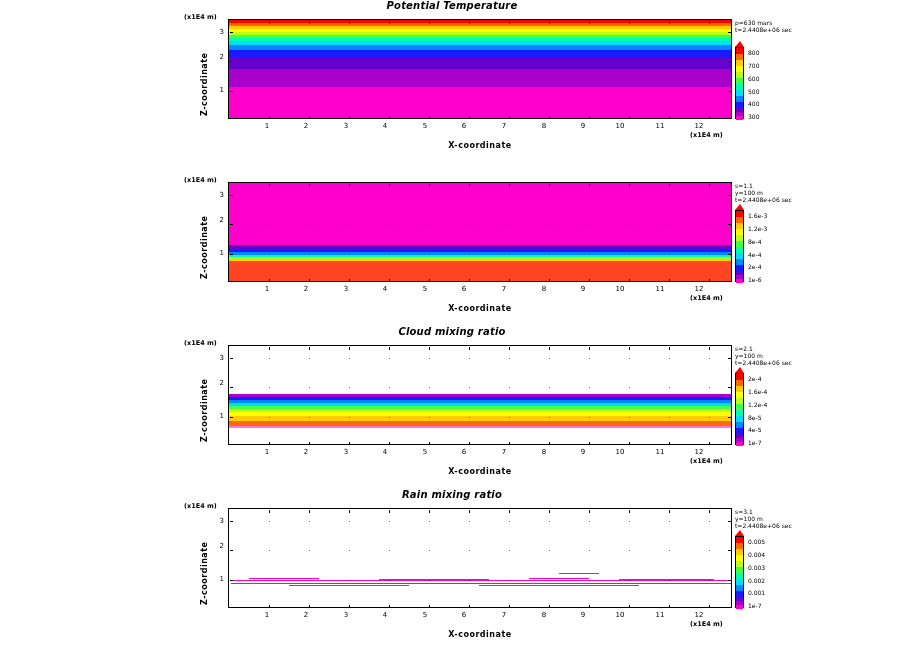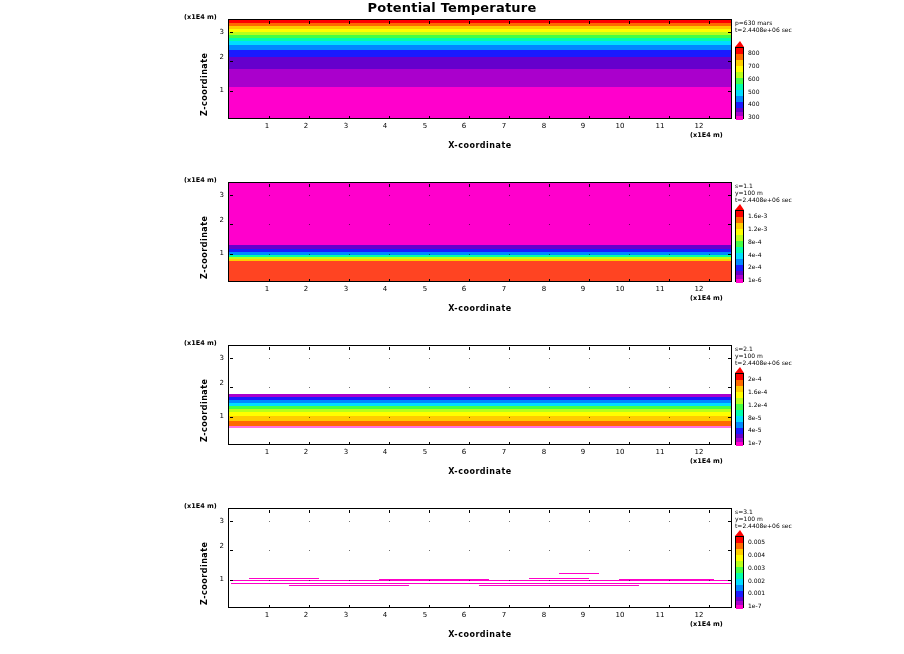--- a/index.html
+++ b/index.html
@@ -2,21 +2,21 @@
 <html><head>
 <meta charset="utf-8">
 <style>
   html,body{margin:0;padding:0;background:#ffffff;}
   body{width:904px;height:654px;overflow:hidden;font-family:"DejaVu Sans",sans-serif;}
   .page{position:relative;width:904px;height:654px;}
 
   .panel{position:absolute;left:0;width:904px;height:163px;}
   .panel-title{
     position:absolute;top:0;left:0;width:904px;text-align:center;
-    font-size:13px;font-weight:bold;color:#000;letter-spacing:.2px;
+    font-size:10px;font-weight:bold;color:#000;letter-spacing:.2px;font-style:italic;
   }
   .plot-units-top{
     position:absolute;font-size:6.5px;color:#000;font-weight:bold;
   }
   .plot-units-bottom{
     position:absolute;font-size:6.5px;color:#000;font-weight:bold;
   }
   .ylabel{
     position:absolute;font-size:8px;font-weight:bold;color:#000;
     transform:rotate(-90deg);transform-origin:left top;white-space:nowrap;
@@ -273,20 +273,21 @@
       <div class="cbar-lbl" style="left:13px;top:30px;">1.6e-3</div>
       <div class="cbar-lbl" style="left:13px;top:43px;">1.2e-3</div>
       <div class="cbar-lbl" style="left:13px;top:56px;">8e-4</div>
       <div class="cbar-lbl" style="left:13px;top:69px;">4e-4</div>
       <div class="cbar-lbl" style="left:13px;top:81px;">2e-4</div>
       <div class="cbar-lbl" style="left:13px;top:94px;">1e-6</div>
     </div>
   </div>
 
   <div class="panel" style="top:326px;">
+    <div class="panel-title" style="top:0px;">Cloud mixing ratio</div>
     <div class="plot-units-top" style="left:184px;top:13px;">(x1E4 m)</div>
     <div class="ylabel" style="left:200px;top:116px;">Z-coordinate</div>
 
     <div class="axes" style="left:228px;top:19px;width:504px;height:100px;">
       <div class="band" style="top:48px;height:3px;background:#aa00cc;"></div>
       <div class="band" style="top:51px;height:3px;background:#1a1aff;"></div>
       <div class="band" style="top:54px;height:3px;background:#0088ff;"></div>
       <div class="band" style="top:57px;height:3px;background:#00ddff;"></div>
       <div class="band" style="top:60px;height:3px;background:#44ff44;"></div>
       <div class="band" style="top:63px;height:3px;background:#b8ff1a;"></div>
@@ -405,20 +406,21 @@
       <div class="cbar-lbl" style="left:13px;top:30px;">2e-4</div>
       <div class="cbar-lbl" style="left:13px;top:43px;">1.6e-4</div>
       <div class="cbar-lbl" style="left:13px;top:56px;">1.2e-4</div>
       <div class="cbar-lbl" style="left:13px;top:69px;">8e-5</div>
       <div class="cbar-lbl" style="left:13px;top:81px;">4e-5</div>
       <div class="cbar-lbl" style="left:13px;top:94px;">1e-7</div>
     </div>
   </div>
 
   <div class="panel" style="top:489px;">
+    <div class="panel-title" style="top:0px;">Rain mixing ratio</div>
     <div class="plot-units-top" style="left:184px;top:13px;">(x1E4 m)</div>
     <div class="ylabel" style="left:200px;top:116px;">Z-coordinate</div>
 
     <div class="axes" style="left:228px;top:19px;width:504px;height:100px;">
       <div class="rainline" style="left:2px;top:71px;width:500px;height:1px;"></div>
       <div class="rainline" style="left:2px;top:74px;width:500px;height:1px;"></div>
       <div class="rainline" style="left:20px;top:69px;width:70px;height:1px;"></div>
       <div class="rainline" style="left:150px;top:70px;width:110px;height:1px;"></div>
       <div class="rainline" style="left:300px;top:69px;width:60px;height:1px;"></div>
       <div class="rainline" style="left:390px;top:70px;width:95px;height:1px;"></div>

